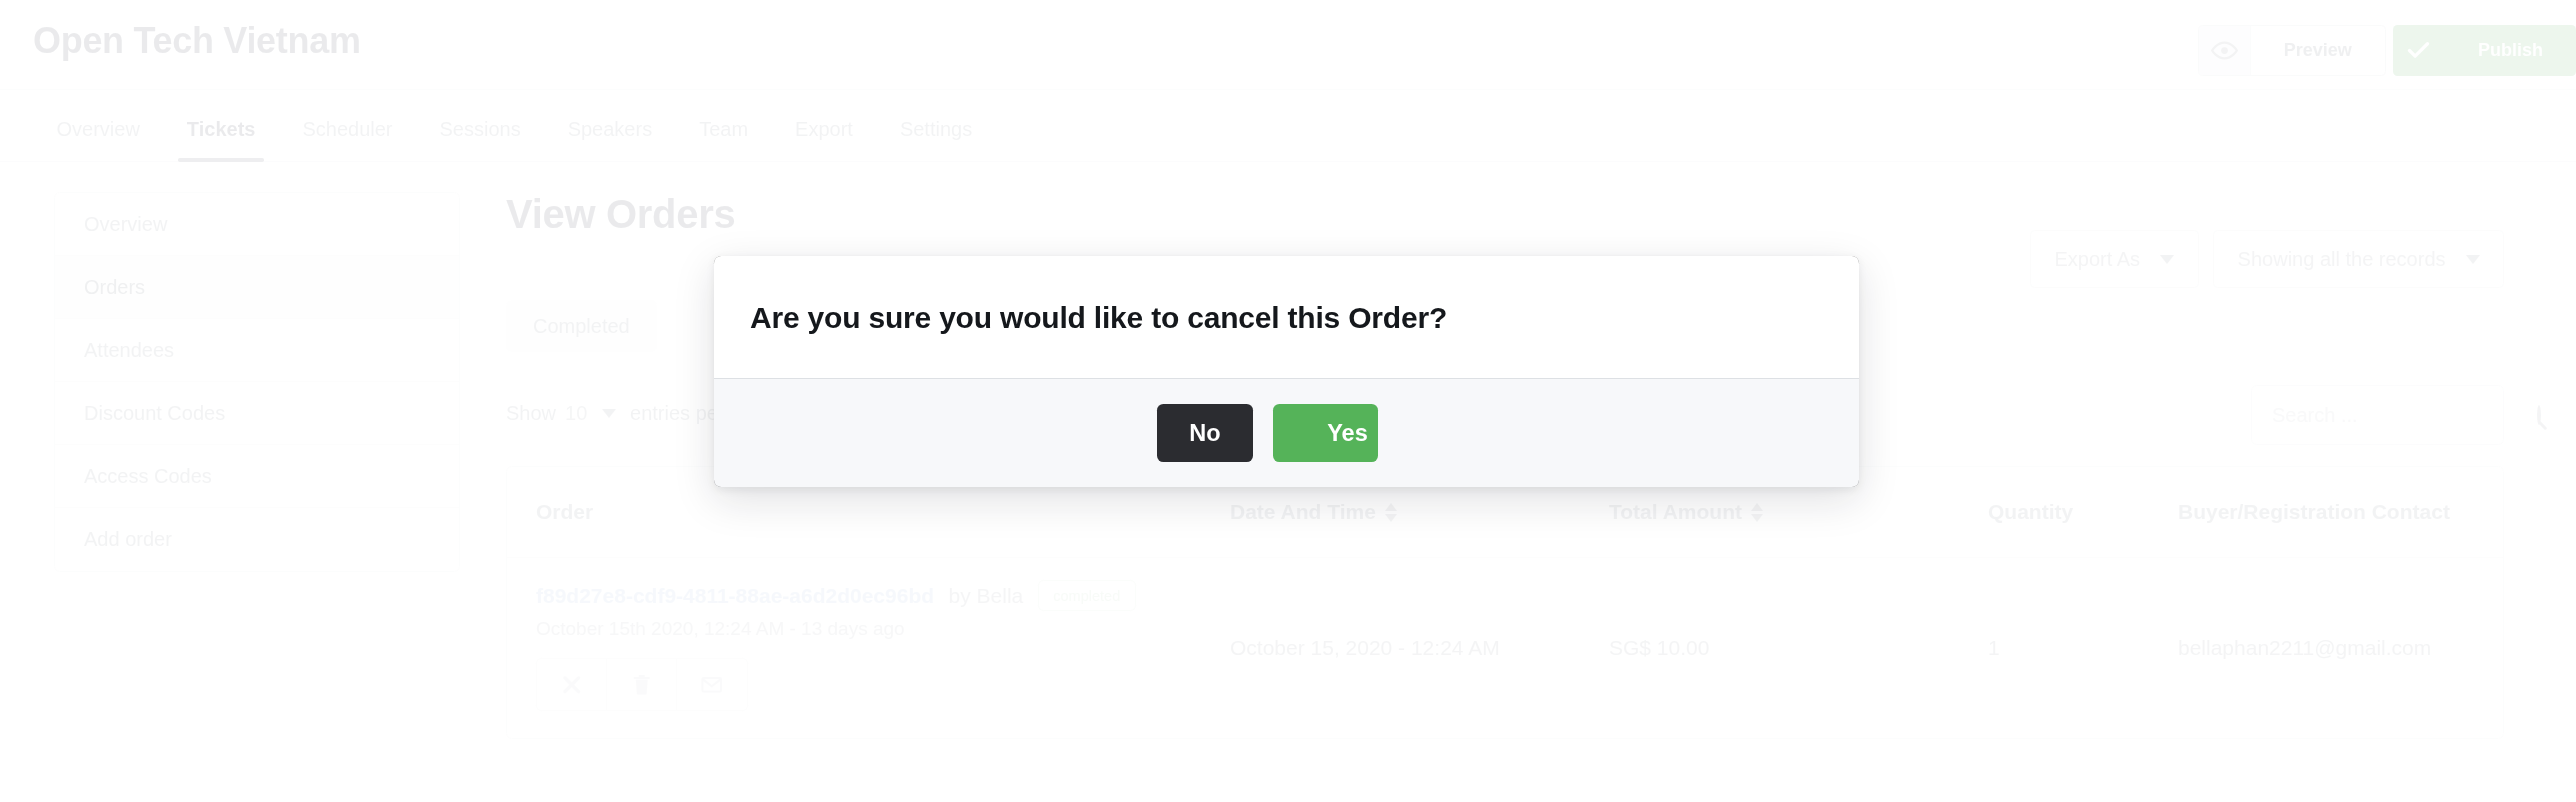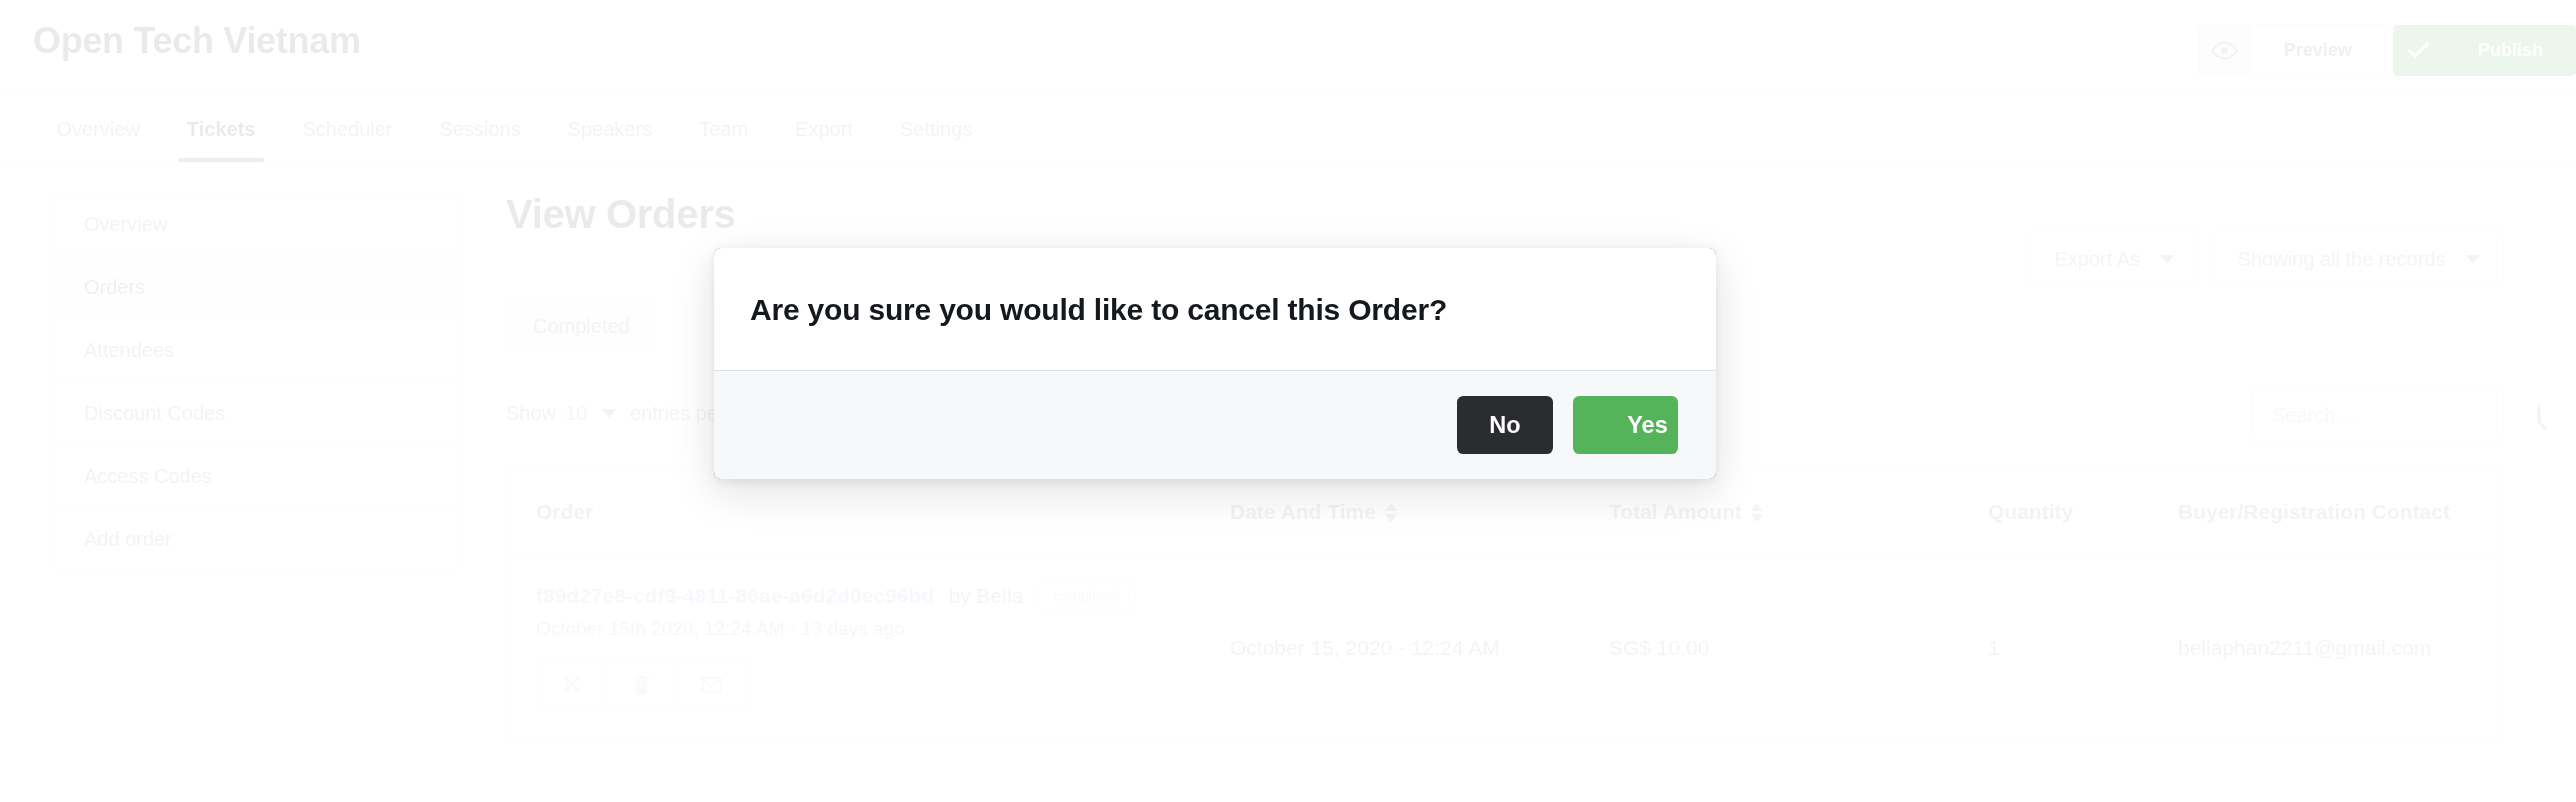--- a/index.html
+++ b/index.html
@@ -161,32 +161,32 @@
 
   
   .c-order { width: 723px; padding-left: 29px; }
   .c-date  { width: 379px; }
   .c-amt   { width: 379px; }
   .c-qty   { width: 190px; }
   .c-buyer { width: auto; }
 
   
   .modal {
-    position: absolute; left: 714px; top: 248px; width: 1002px;
+    position: absolute; left: 714px; top: 256px; width: 1145px;
     border-radius: 7.2px; overflow: hidden;
     box-shadow: 0 12.6px 42px rgba(20,25,35,0.13), 0 2.7px 9px rgba(20,25,35,0.07);
     background: #737373;
   }
   .modal-head {
     background: #fff; padding: 45px 36px 43px 36px; border-bottom: 1.8px solid #dde0e4;
   }
   .modal-title { font-size: 30px; font-weight: 700; color: #15181c; letter-spacing: -0.2px; }
   .modal-foot {
     background: #f7f8fa; height: 108px; display: flex; align-items: center;
-    justify-content: flex-end; gap: 20px; padding-right: 38px;
+    justify-content: center; gap: 20px; padding-right: 38px;
   }
   .mbtn {
     min-width: 96px; height: 58px; border-radius: 6.3px; border: none;
     font-size: 23.5px; font-weight: 700; color: #fff; cursor: pointer;
     font-family: "Liberation Sans", sans-serif;
     display:flex; align-items:center; justify-content:center;
   }
   .mbtn-no  { background: #2b2c30; }
   .mbtn-yes { background: #55b359; min-width: 105px; padding-left: 44px; }
 </style>

